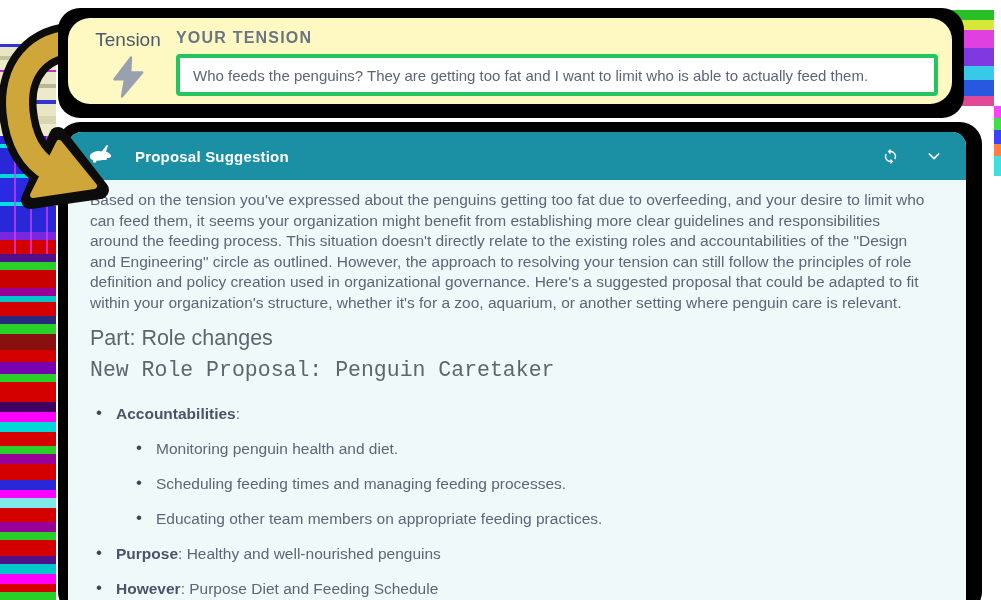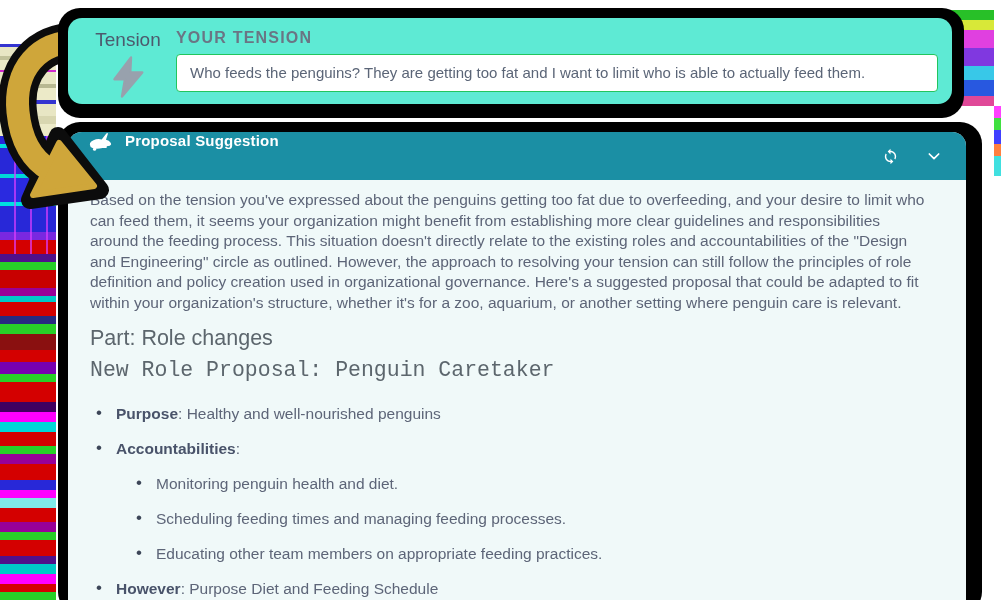--- a/index.html
+++ b/index.html
@@ -33,34 +33,34 @@
     background:linear-gradient(to bottom,#ff40ff 0 12px,#40e040 12px 24px,#4040ff 24px 38px,
       #ff8040 38px 50px,#40e0e0 50px 70px);}
 
   
   .frame{position:absolute;background:#000;border-radius:22px;}
   .frame-tension{left:58px;top:8px;width:906px;height:110px;z-index:5;}
   .frame-proposal{left:58px;top:122px;width:924px;height:492px;z-index:3;}
 
   
   .tension-card{position:absolute;left:10px;right:12px;top:10px;bottom:14px;
-    background:#5eead4;border-radius:14px;display:flex;padding:8px 10px 8px 12px;box-sizing:border-box;}
+    background:#fef9c3;border-radius:22px;display:flex;padding:8px 10px 8px 12px;box-sizing:border-box;}
   .tension-left{width:96px;display:flex;flex-direction:column;align-items:center;flex:none;}
   .tension-title{font-size:19px;color:#4d5a6d;margin-top:3px;}
   .bolt{margin-top:4px;}
   .tension-right{flex:1;display:flex;flex-direction:column;min-width:0;padding-right:4px;}
   .field-label{font-size:16px;font-weight:bold;letter-spacing:1.2px;color:#6a7584;margin:3px 0 7px;}
-  .field-input{height:36px;background:#fff;border:1px solid #22c55e;border-radius:4px;
+  .field-input{height:36px;background:#fff;border:4px solid #22c55e;border-radius:4px;
     font-size:15px;color:#5b6577;line-height:36px;padding:0 13px;white-space:nowrap;overflow:hidden;}
 
   
   .proposal-card{position:absolute;left:10px;right:16px;top:10px;bottom:0;
     border-radius:14px 14px 0 0;overflow:hidden;display:flex;flex-direction:column;background:#f0f9f9;}
-  .proposal-header{height:48px;flex:none;background:#1b8fa4;display:flex;
-    padding:0 24px 0 20px;color:#fff;}
+  .proposal-header{height:48px;flex:none;background:#1b8fa4;display:flex;align-items:center;
+    padding:0 24px 0 20px;color:#fff;gap:10px;}
   .proposal-title{font-size:15px;font-weight:bold;letter-spacing:.2px;margin-left:11px;}
   .header-actions{margin-left:auto;display:flex;align-items:center;gap:27px;}
   .icon-btn{display:flex;align-items:center;justify-content:center;cursor:pointer;background:none;border:none;padding:0;}
   .proposal-body{flex:1;padding:10px 36px 0 22px;color:#5d6578;}
   .intro{font-size:15.5px;line-height:20.5px;margin:0 0 13px;max-width:886px;}
   .h-part{font-size:21.5px;font-weight:normal;color:#5c666d;margin:12px 0 7px;}
   .h-role{font-size:21.5px;font-weight:normal;color:#5c666d;margin:0 0 21px;font-family:Liberation Mono, monospace;}
   ul.plist{list-style:none;margin:0;padding:0;font-size:15.5px;line-height:21px;}
   ul.plist li{position:relative;padding-left:26px;margin-bottom:14px;}
   ul.plist li::before{content:"\2022";position:absolute;left:6px;top:-1px;color:#3c4658;font-size:17px;}
@@ -121,29 +121,29 @@
         </span>
       </div>
 
       <div class="proposal-body">
         <p class="intro">Based on the tension you've expressed about the penguins getting too fat due to overfeeding, and your desire to limit who can feed them, it seems your organization might benefit from establishing more clear guidelines and responsibilities around the feeding process. This situation doesn't directly relate to the existing roles and accountabilities of the "Design and Engineering" circle as outlined. However, the approach to resolving your tension can still follow the principles of role definition and policy creation used in organizational governance. Here's a suggested proposal that could be adapted to fit within your organization's structure, whether it's for a zoo, aquarium, or another setting where penguin care is relevant.</p>
         <h2 class="h-part">Part: Role changes</h2>
         <h2 class="h-role">New Role Proposal: Penguin Caretaker</h2>
 
         <ul class="plist">
           <li>
-            <span class="blabel">Purpose</span><span>: Healthy and well-nourished penguins</span>
-          </li>
-          <li>
             <span class="blabel">Accountabilities</span><span>:</span>
             <ul>
               <li>Monitoring penguin health and diet.</li>
               <li>Scheduling feeding times and managing feeding processes.</li>
               <li>Educating other team members on appropriate feeding practices.</li>
             </ul>
+          </li>
+          <li>
+            <span class="blabel">Purpose</span><span>: Healthy and well-nourished penguins</span>
           </li>
           <li>
             <span class="blabel">However</span><span>: Purpose Diet and Feeding Schedule</span>
           </li>
         </ul>
       </div>
     </div>
   </div>
 
   <svg class="arrow-svg" viewBox="0 0 200 210">

